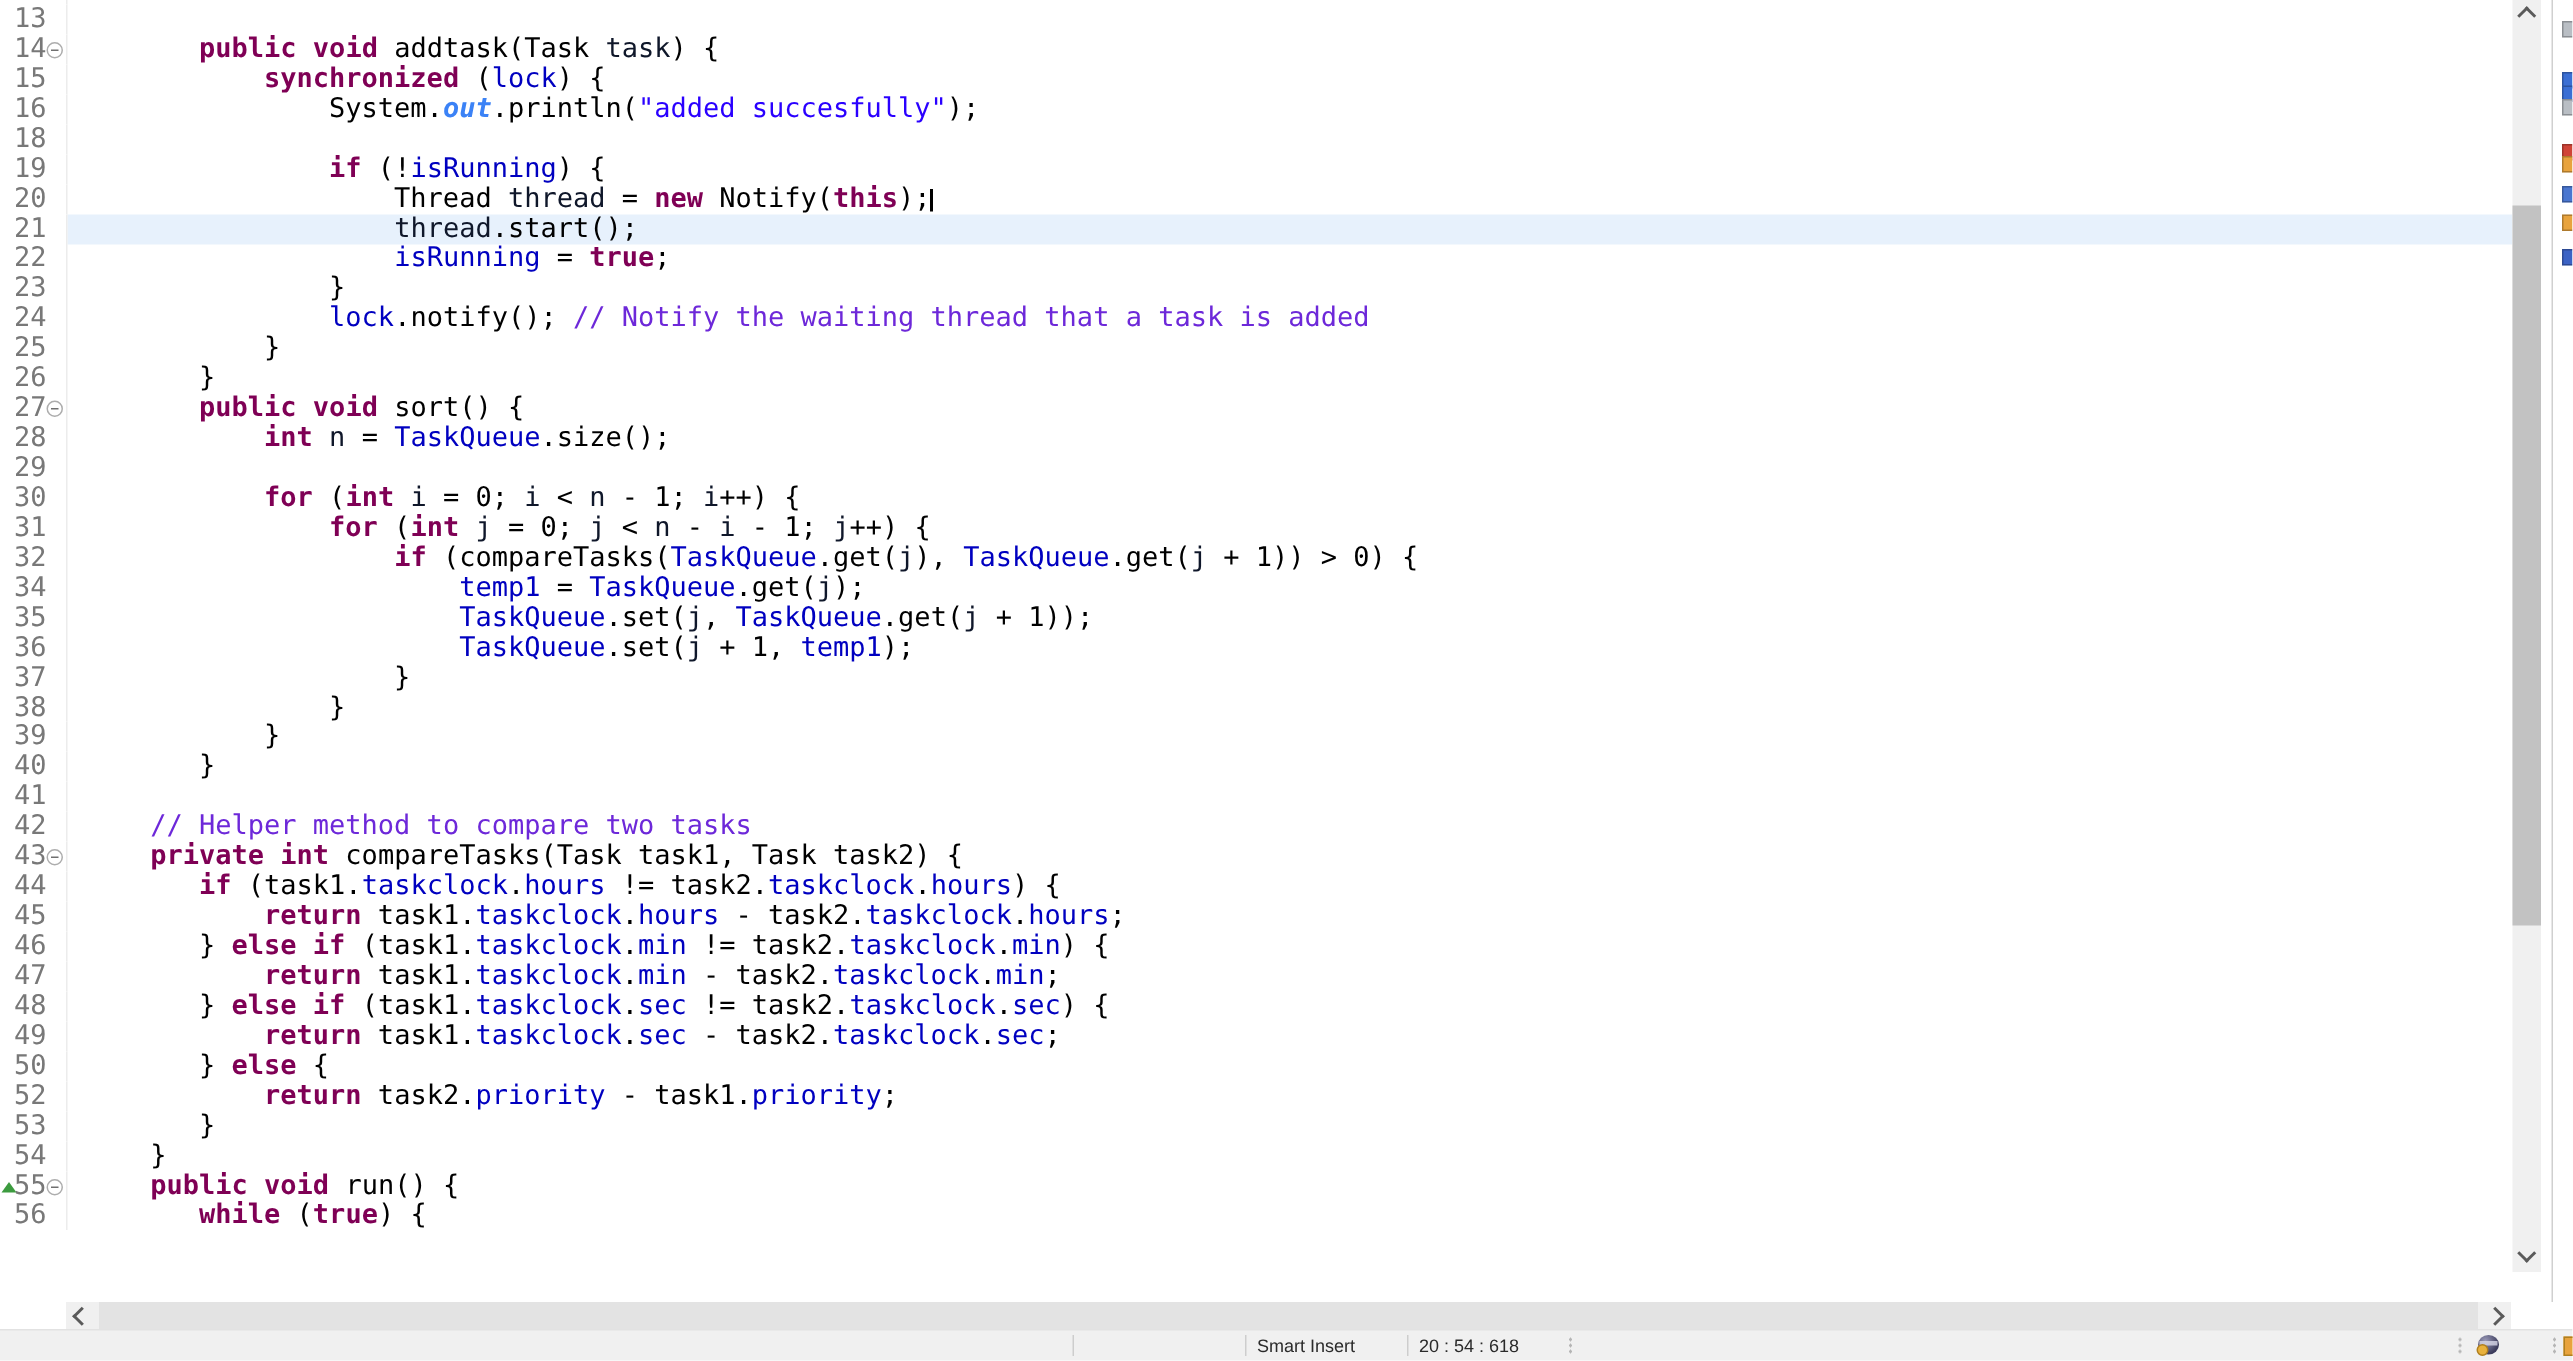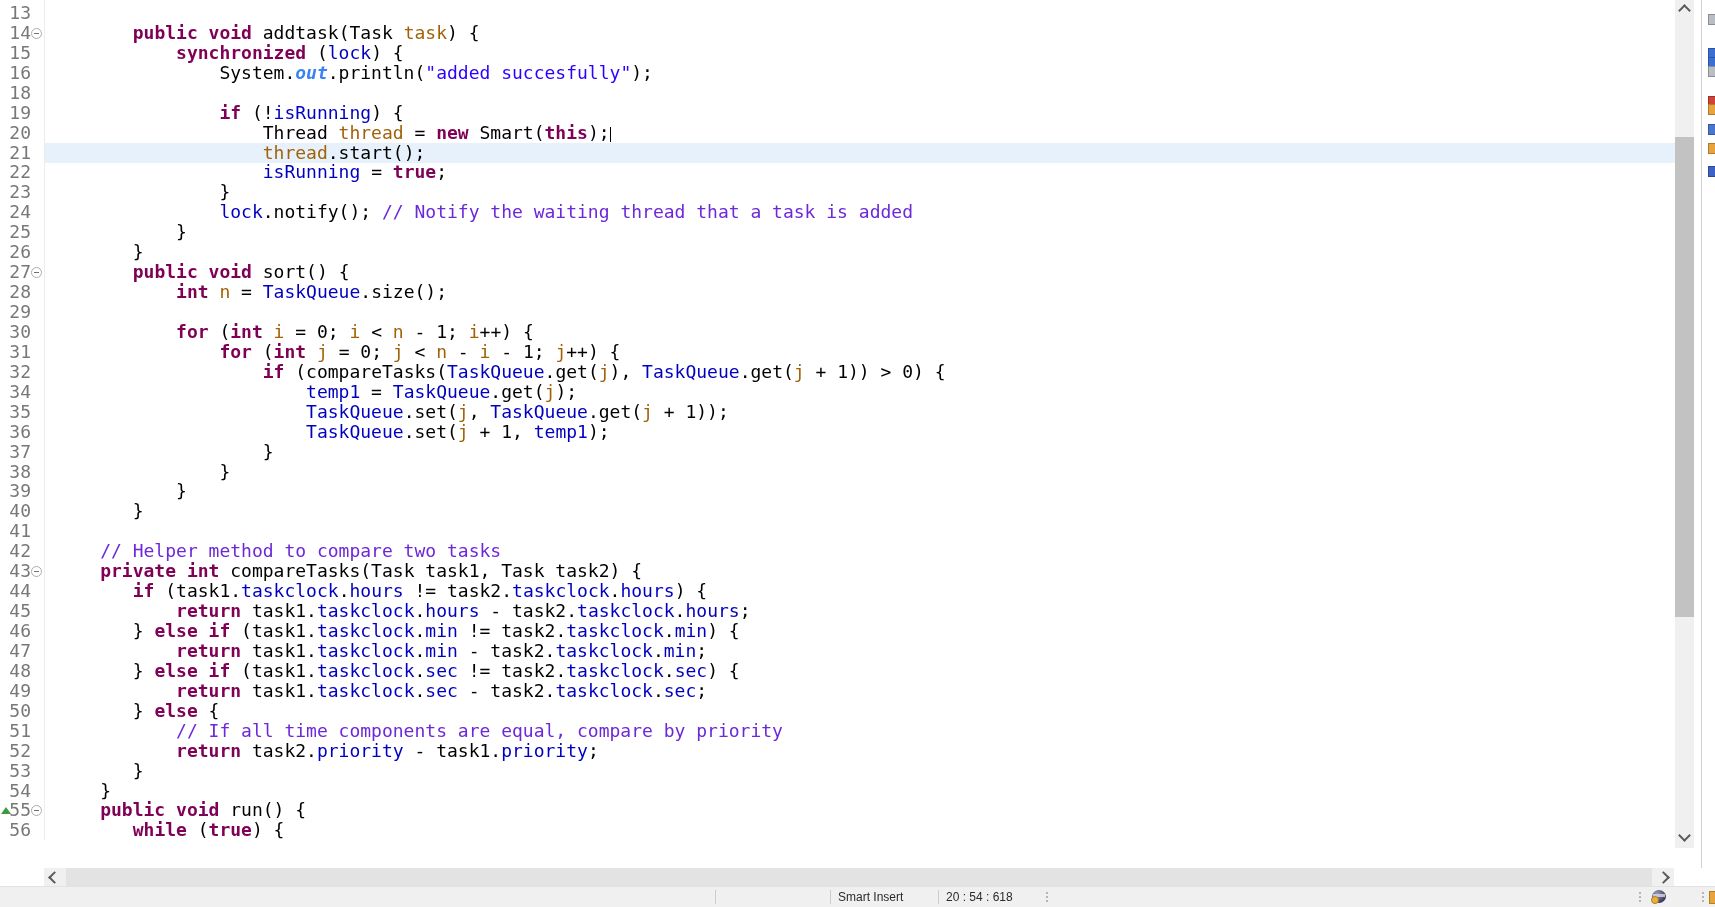--- a/index.html
+++ b/index.html
@@ -22,21 +22,21 @@
   .cd{white-space:pre;padding-left:1px;}
   .hl{position:absolute;left:44px;right:0;height:19.95px;background:#e7f1fc;}
   .hatch{position:absolute;left:0;width:10px;background:#fff;
          background-image:radial-gradient(circle,#7f9dc0 32%,rgba(0,0,0,0) 40%);
          background-size:4px 4px;}
   .s-kw{color:#7f0055;font-weight:bold;}
   .s-str{color:#2a00ff;}
   .s-com{color:#6d28d9;}
   .s-fld{color:#0000c0;}
   .s-sf{color:#3b82f6;font-weight:bold;font-style:italic;}
-  .s-loc{color:#a16207;}
+  .s-loc{color:#0f172a;}
   .s-plain{color:#000;}
   .caret{display:inline-block;width:1.6px;height:15px;background:#000;vertical-align:-3px;}
 
   
   .vscroll{position:absolute;left:1675px;top:0;width:19px;height:848px;background:#f0f0f0;}
   .vthumb{position:absolute;left:0;top:137px;width:19px;height:480px;background:#c2c2c2;}
   .chev{position:absolute;width:7px;height:7px;border:0 solid #5a5a5a;}
   .chev-up{left:5px;top:6px;border-left-width:2px;border-top-width:2px;transform:rotate(45deg);}
   .chev-down{left:5px;top:831px;border-right-width:2px;border-bottom-width:2px;transform:rotate(45deg);}
   .hscroll{position:absolute;left:44px;top:868px;width:1630px;height:18px;background:#f0f0f0;}
@@ -112,21 +112,21 @@
         <div class="row">
           <div class="gut">
             <span class="num">19</span>
           </div>
           <div class="cd"><span class="s-plain">                </span><span class="s-kw">if</span><span class="s-plain"> (!</span><span class="s-fld">isRunning</span><span class="s-plain">) {</span></div>
         </div>
         <div class="row">
           <div class="gut">
             <span class="num">20</span>
           </div>
-          <div class="cd"><span class="s-plain">                    Thread </span><span class="s-loc">thread</span><span class="s-plain"> = </span><span class="s-kw">new</span><span class="s-plain"> Smart(</span><span class="s-kw">this</span><span class="s-plain">);</span><span class="caret"></span></div>
+          <div class="cd"><span class="s-plain">                    Thread </span><span class="s-loc">thread</span><span class="s-plain"> = </span><span class="s-kw">new</span><span class="s-plain"> Notify(</span><span class="s-kw">this</span><span class="s-plain">);</span><span class="caret"></span></div>
         </div>
         <div class="row">
           <div class="gut">
             <span class="num">21</span>
           </div>
           <div class="cd"><span class="s-plain">                    </span><span class="s-loc">thread</span><span class="s-plain">.start();</span></div>
         </div>
         <div class="row">
           <div class="gut">
             <span class="num">22</span>
@@ -289,26 +289,20 @@
           <div class="gut">
             <span class="num">49</span>
           </div>
           <div class="cd"><span class="s-plain">            </span><span class="s-kw">return</span><span class="s-plain"> task1.</span><span class="s-fld">taskclock</span><span class="s-plain">.</span><span class="s-fld">sec</span><span class="s-plain"> - task2.</span><span class="s-fld">taskclock</span><span class="s-plain">.</span><span class="s-fld">sec</span><span class="s-plain">;</span></div>
         </div>
         <div class="row">
           <div class="gut">
             <span class="num">50</span>
           </div>
           <div class="cd"><span class="s-plain">        } </span><span class="s-kw">else</span><span class="s-plain"> {</span></div>
-        </div>
-        <div class="row">
-          <div class="gut">
-            <span class="num">51</span>
-          </div>
-          <div class="cd"><span class="s-plain">            </span><span class="s-com">// If all time components are equal, compare by priority</span></div>
         </div>
         <div class="row">
           <div class="gut">
             <span class="num">52</span>
           </div>
           <div class="cd"><span class="s-plain">            </span><span class="s-kw">return</span><span class="s-plain"> task2.</span><span class="s-fld">priority</span><span class="s-plain"> - task1.</span><span class="s-fld">priority</span><span class="s-plain">;</span></div>
         </div>
         <div class="row">
           <div class="gut">
             <span class="num">53</span>

